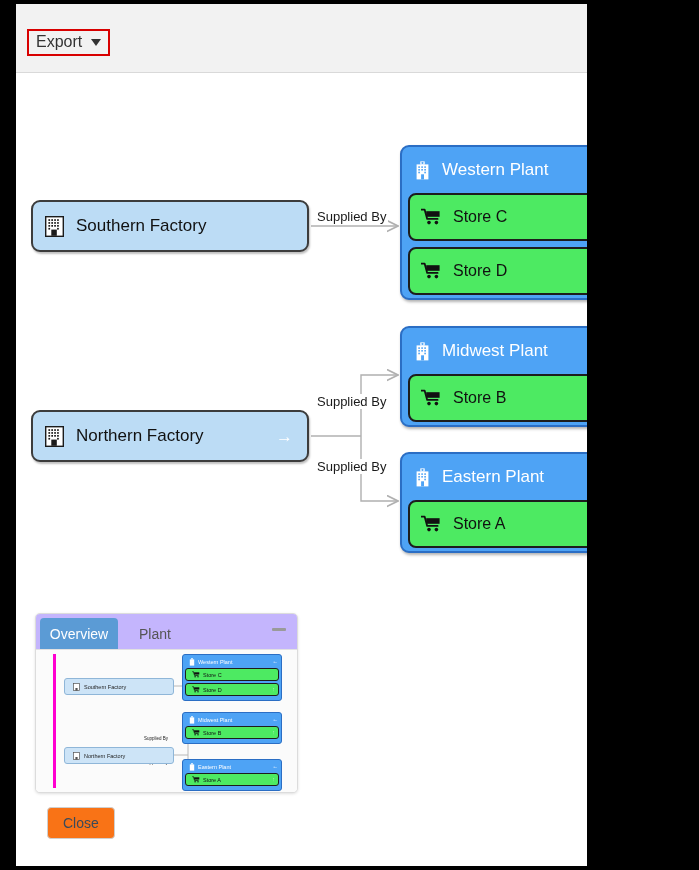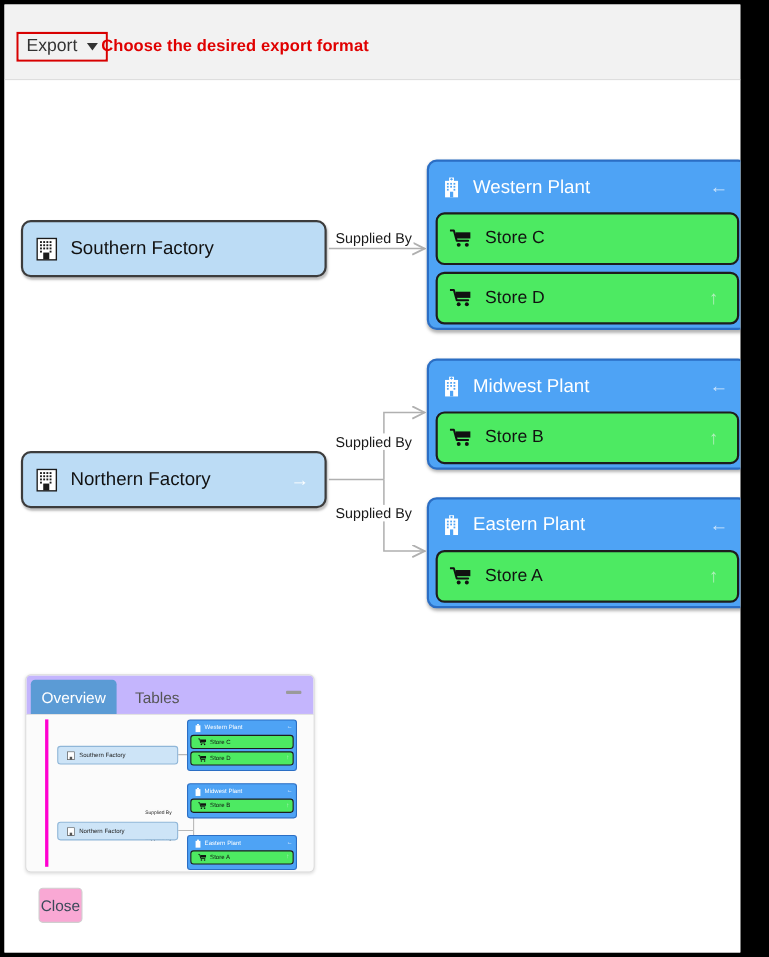--- a/index.html
+++ b/index.html
@@ -3,21 +3,21 @@
 <meta charset="utf-8">
 <style>
   html,body{margin:0;padding:0;}
   body{
     width:699px;height:870px;
     background:#000;
     font-family:"Liberation Sans", sans-serif;
     overflow:hidden;
   }
   .frame{
-    position:absolute;left:4px;top:4px;width:669px;height:862px;
+    position:absolute;left:16px;top:4px;width:571px;height:862px;
     background:#ffffff;overflow:hidden;
   }
   
   .toolbar{
     position:absolute;left:0;top:0;width:691px;height:68px;
     background:#f2f2f2;border-bottom:1px solid #d9d9d9;
   }
   .export-wrap{
     position:absolute;left:11px;top:25px;
     border:2px solid #d80000;padding:0;
@@ -161,38 +161,37 @@
     border:1px solid #1d1d1d;border-radius:3px;display:flex;align-items:center;
     padding:0 3px;box-sizing:border-box;
   }
   .m-store span{font-size:5.5px;color:#111;margin-left:3px;white-space:nowrap;}
   .m-arrow{position:absolute;right:3px;top:50%;transform:translateY(-50%);font-size:6px;line-height:1;color:#d6ecfd;}
   .m-link-label{position:absolute;font-size:4.5px;color:#222;white-space:nowrap;background:#fbfbfb;padding:0 1px;}
   svg.minilinks{position:absolute;left:0;top:0;width:263px;height:144px;pointer-events:none;}
   
   .close-btn{
     position:absolute;left:31px;top:734px;
-    padding:7px 1px;font-size:14px;color:#3b4a5a;
-    background:#f9a8d4;border:1px solid #cfcfcf;border-radius:4px;
+    padding:7px 15px;font-size:14px;color:#3b4a5a;
+    background:#f97316;border:1px solid #cfcfcf;border-radius:4px;
     cursor:pointer;font-family:"Liberation Sans", sans-serif;text-align:center;
   }
 </style>
 </head>
 <body>
 
 <div class="frame">
 
   <div class="toolbar">
     <div class="export-wrap">
       <button class="export-btn">
         <span>Export</span>
         <span class="caret"></span>
       </button>
     </div>
-    <div class="toolbar-hint">Choose the desired export format</div>
   </div>
 
   <div class="canvas">
 
     <svg class="links">
       <defs>
         <marker id="ah" markerWidth="9" markerHeight="9" refX="8" refY="4" orient="auto">
           <path d="M0,0 L8,4 L0,8" fill="none" stroke="#b0b0b0" stroke-width="1.2"></path>
         </marker>
       </defs>
@@ -387,21 +386,21 @@
         <span class="s-arrow">↑</span>
       </div>
     </div>
 
     <div class="minipanel">
       <div class="mini-tabs">
         <div class="mini-tab active" style="left:4px;width:78px;">
           <span>Overview</span>
         </div>
         <div class="mini-tab idle" style="left:90px;width:58px;">
-          <span>Tables</span>
+          <span>Plant</span>
         </div>
         <div class="mini-min"></div>
       </div>
       <div class="mini-body">
         <div class="viewport-line"></div>
 
         <svg class="minilinks">
           <path d="M138,36 L146,36" fill="none" stroke="#b8b8b8" stroke-width="1"></path>
           <path d="M138,105 L152,105" fill="none" stroke="#b8b8b8" stroke-width="1"></path>
           <path d="M152,105 L152,75 L146,75" fill="none" stroke="#b8b8b8" stroke-width="1"></path>

